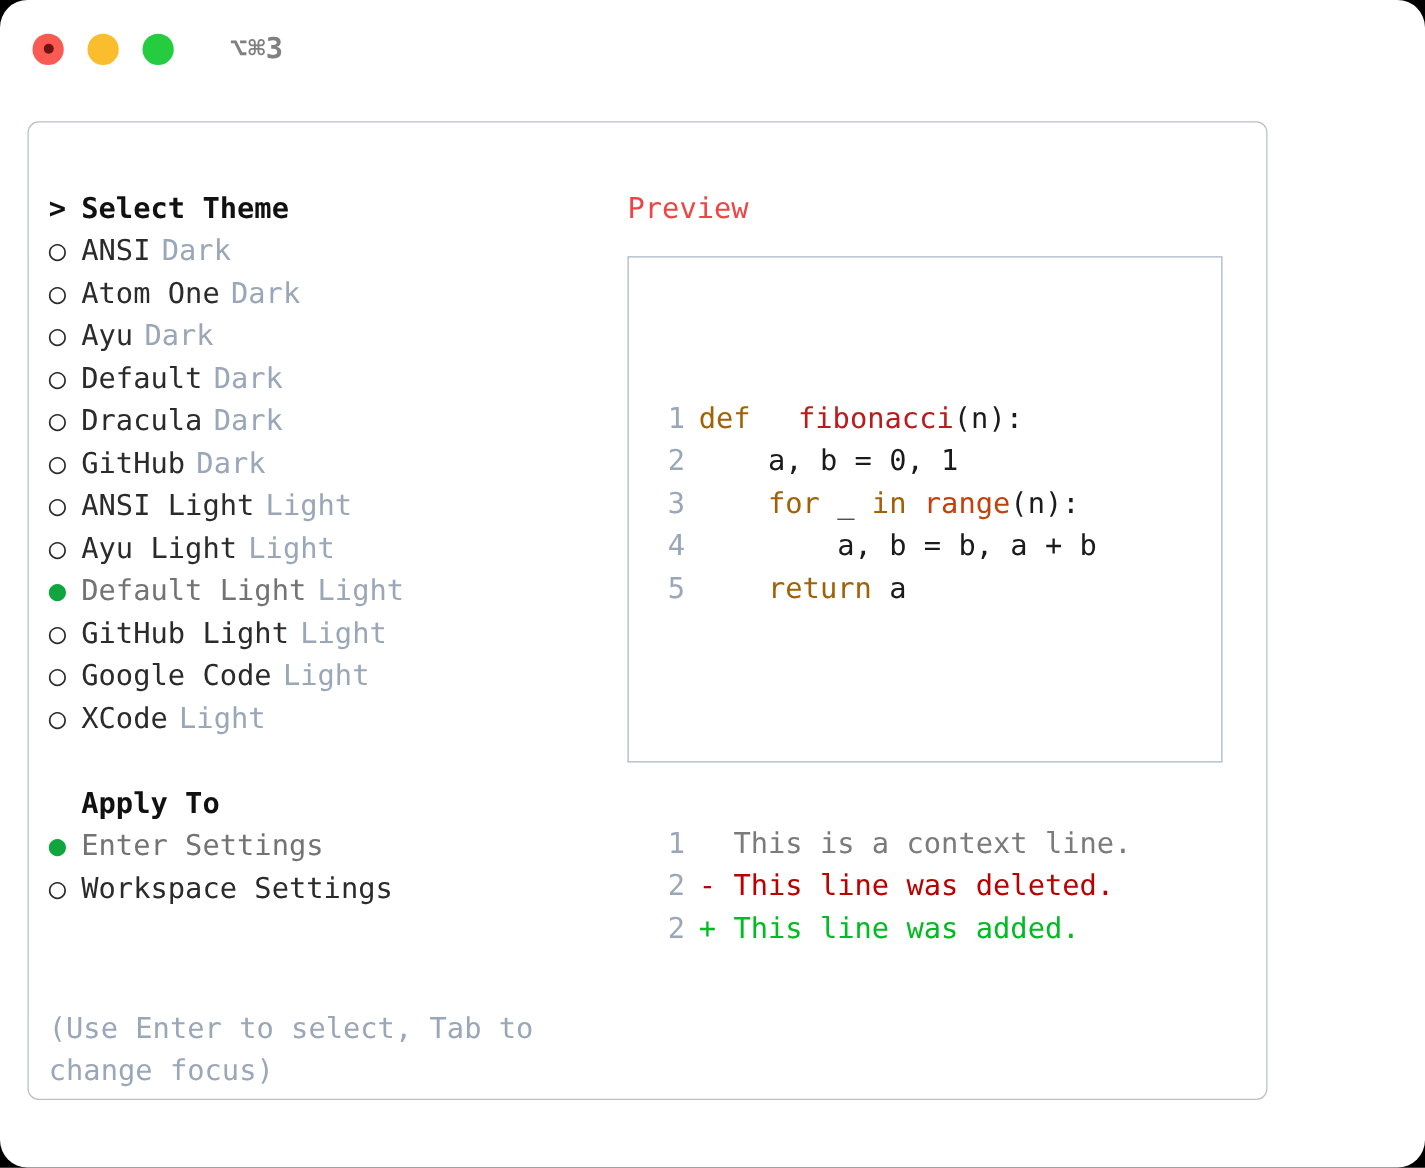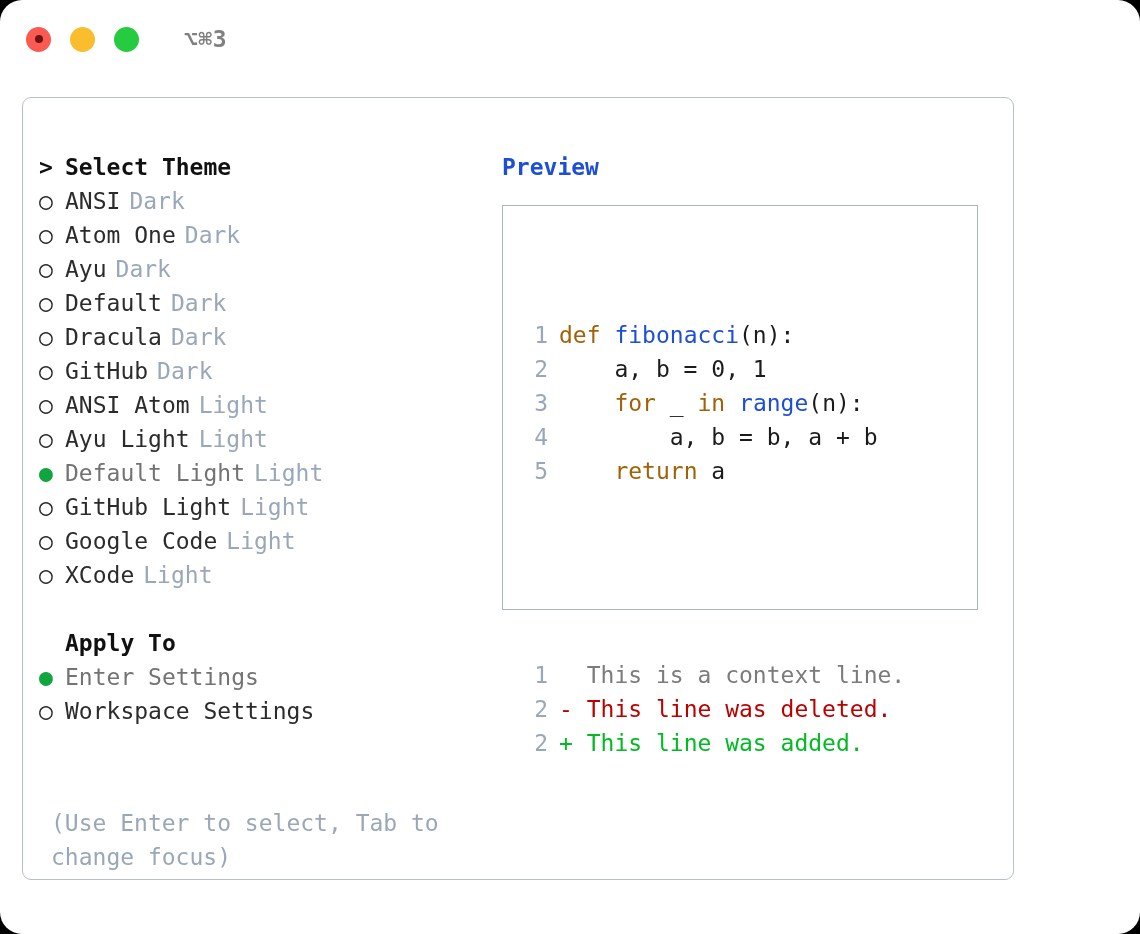--- a/index.html
+++ b/index.html
@@ -119,38 +119,38 @@
   .item-label { color: #2b2b2b; }
   .item-label.selected { color: #737373; }
   .item-cat {
     color: #9aa7b8;
     margin-left: 9px;
   }
   .spacer-row { height: 34px; }
 
   .hint {
     position: absolute;
-    left: 28px;
+    left: 16px;
     top: 708px;
     width: 420px;
     font-size: 23px;
     line-height: 34px;
     color: #9aa7b8;
   }
 
   
   .right-col {
     position: absolute;
     left: 479px;
     top: 52px;
   }
   .preview-title {
     font-size: 23px;
-    font-weight: bold;
-    color: #1d4ed8;
+    font-weight: normal;
+    color: #ef4444;
     line-height: 34px;
   }
   .preview-box {
     position: absolute;
     left: 479px;
     top: 107px;
     width: 476px;
     height: 405px;
     border: 1.7px solid #aab5c3;
     box-sizing: border-box;
@@ -167,22 +167,22 @@
   .code-line { display: flex; white-space: pre; }
   .lineno {
     display: inline-block;
     width: 28px;
     text-align: right;
     color: #9aa7b8;
     flex: none;
     margin-right: 11px;
   }
   .tok-kw   { color: #a16207; }
-  .tok-fn   { color: #1d4ed8; }
-  .tok-bi   { color: #1d4ed8; margin-top: 32px; }
+  .tok-fn   { color: #b91c1c; margin-left: 24px; }
+  .tok-bi   { color: #c2410c; margin-top: 32px; }
   .tok-pln  { color: #1b1b1b; }
   .diff-gap { height: 34px; }
   .diff-ctx { color: #7b7b7b; text-align: center; }
   .diff-del { color: #bb0000; }
   .diff-add { color: #00bb22; }
 </style>
 </head>
 <body>
 
 <div class="window">
@@ -206,21 +206,21 @@
           <span class="heading">Select Theme</span>
         </div>
 
         <div id="theme-items">
             <div class="row"><span class="marker marker-unsel">○</span><span class="item-label">ANSI</span><span class="item-cat">Dark</span></div>
             <div class="row"><span class="marker marker-unsel">○</span><span class="item-label">Atom One</span><span class="item-cat">Dark</span></div>
             <div class="row"><span class="marker marker-unsel">○</span><span class="item-label">Ayu</span><span class="item-cat">Dark</span></div>
             <div class="row"><span class="marker marker-unsel">○</span><span class="item-label">Default</span><span class="item-cat">Dark</span></div>
             <div class="row"><span class="marker marker-unsel">○</span><span class="item-label">Dracula</span><span class="item-cat">Dark</span></div>
             <div class="row"><span class="marker marker-unsel">○</span><span class="item-label">GitHub</span><span class="item-cat">Dark</span></div>
-            <div class="row"><span class="marker marker-unsel">○</span><span class="item-label">ANSI Atom</span><span class="item-cat">Light</span></div>
+            <div class="row"><span class="marker marker-unsel">○</span><span class="item-label">ANSI Light</span><span class="item-cat">Light</span></div>
             <div class="row"><span class="marker marker-unsel">○</span><span class="item-label">Ayu Light</span><span class="item-cat">Light</span></div>
             <div class="row"><span class="marker marker-sel">●</span><span class="item-label selected">Default Light</span><span class="item-cat">Light</span></div>
             <div class="row"><span class="marker marker-unsel">○</span><span class="item-label">GitHub Light</span><span class="item-cat">Light</span></div>
             <div class="row"><span class="marker marker-unsel">○</span><span class="item-label">Google Code</span><span class="item-cat">Light</span></div>
             <div class="row"><span class="marker marker-unsel">○</span><span class="item-label">XCode</span><span class="item-cat">Light</span></div>
           </div>
 
         <div class="spacer-row"></div>
 
         <div class="row">

